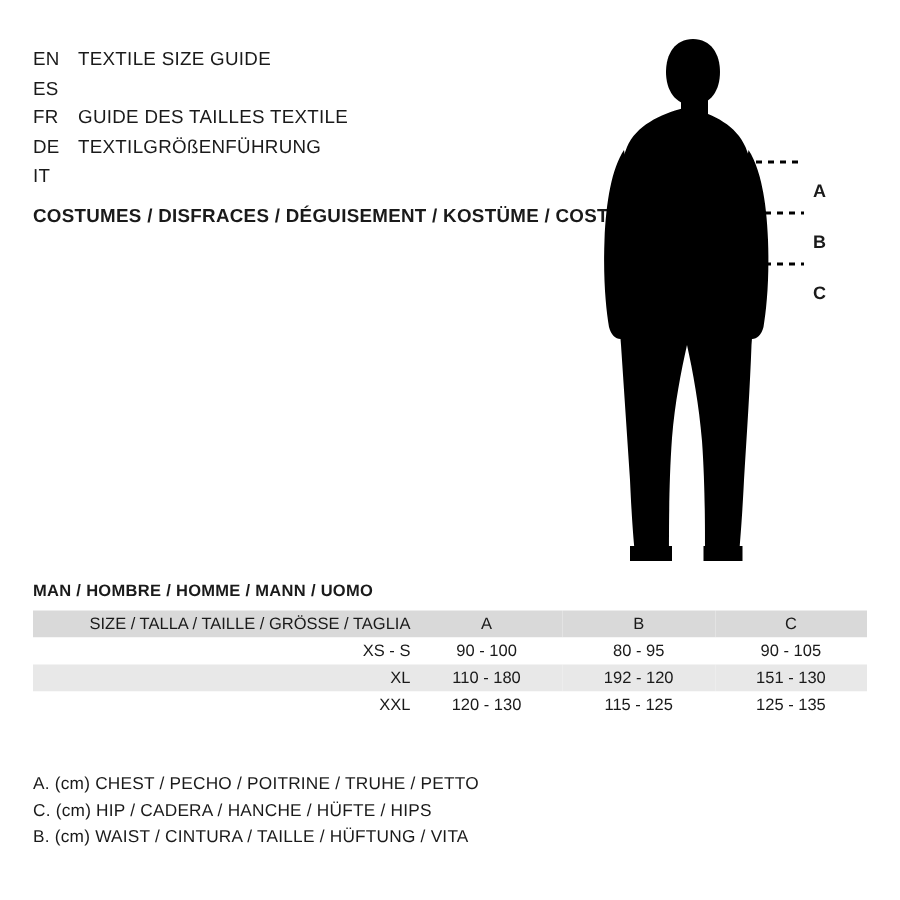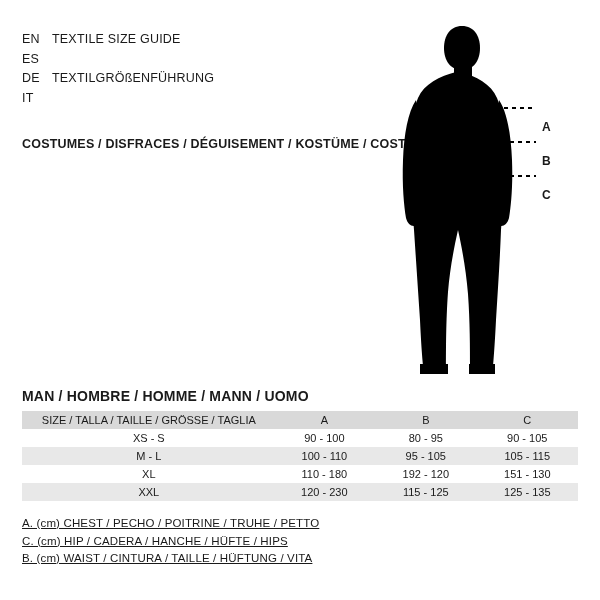--- a/index.html
+++ b/index.html
@@ -75,36 +75,36 @@
 
   
   .table-area {
     position: absolute;
     left: 0;
     top: 388px;
     width: 600px;
   }
   .man-title {
     margin-left: 22px;
-    font-size: 14px;
+    font-size: 11px;
     font-weight: bold;
     letter-spacing: 0.2px;
     margin-bottom: 7px;
   }
   table.size-table {
     width: 556px;
     margin-left: 22px;
     border-collapse: collapse;
     font-size: 11px;
   }
   table.size-table th,
   table.size-table td {
     padding: 3px 0 3px 0;
     font-weight: normal;
-    text-align: center;
+    text-align: right;
     white-space: nowrap;
   }
   table.size-table thead tr {
     background: #d9d9d9;
   }
   table.size-table tbody tr:nth-child(odd) {
     background: #ffffff;
   }
   table.size-table tbody tr:nth-child(even) {
     background: #e8e8e8;
@@ -113,36 +113,39 @@
   .col-m    { width: 102px; text-align: center !important; }
   th.col-m  { text-align: center !important; }
 
   
   .notes {
     position: absolute;
     left: 22px;
     top: 515px;
     font-size: 11.5px;
     line-height: 17.5px;
-    text-decoration: underline;
   }
   .note-row { letter-spacing: 0.15px; }
 </style>
 </head>
 <body>
 
 <div class="page">
 
   <div class="lang-block">
     <div class="lang-row">
       <span class="lang-code">EN</span>
       <span class="lang-title">TEXTILE SIZE GUIDE</span>
     </div>
     <div class="lang-row">
       <span class="lang-code">ES</span>
+    </div>
+    <div class="lang-row">
+      <span class="lang-code">FR</span>
+      <span class="lang-title">GUIDE DES TAILLES TEXTILE</span>
     </div>
     <div class="lang-row">
       <span class="lang-code">DE</span>
       <span class="lang-title">TEXTILGRÖßENFÜHRUNG</span>
     </div>
     <div class="lang-row">
       <span class="lang-code">IT</span>
     </div>
   </div>
 
@@ -201,34 +204,28 @@
         </tr>
       </thead>
       <tbody>
         <tr>
           <td class="col-size">XS - S</td>
           <td class="col-m">90 - 100</td>
           <td class="col-m">80 - 95</td>
           <td class="col-m">90 - 105</td>
         </tr>
         <tr>
-          <td class="col-size">M - L</td>
-          <td class="col-m">100 - 110</td>
-          <td class="col-m">95 - 105</td>
-          <td class="col-m">105 - 115</td>
-        </tr>
-        <tr>
           <td class="col-size">XL</td>
           <td class="col-m">110 - 180</td>
           <td class="col-m">192 - 120</td>
           <td class="col-m">151 - 130</td>
         </tr>
         <tr>
           <td class="col-size">XXL</td>
-          <td class="col-m">120 - 230</td>
+          <td class="col-m">120 - 130</td>
           <td class="col-m">115 - 125</td>
           <td class="col-m">125 - 135</td>
         </tr>
       </tbody>
     </table>
   </div>
 
   <div class="notes">
     <div class="note-row">A. (cm) CHEST / PECHO / POITRINE / TRUHE / PETTO</div>
     <div class="note-row">C. (cm) HIP / CADERA / HANCHE / HÜFTE / HIPS</div>

